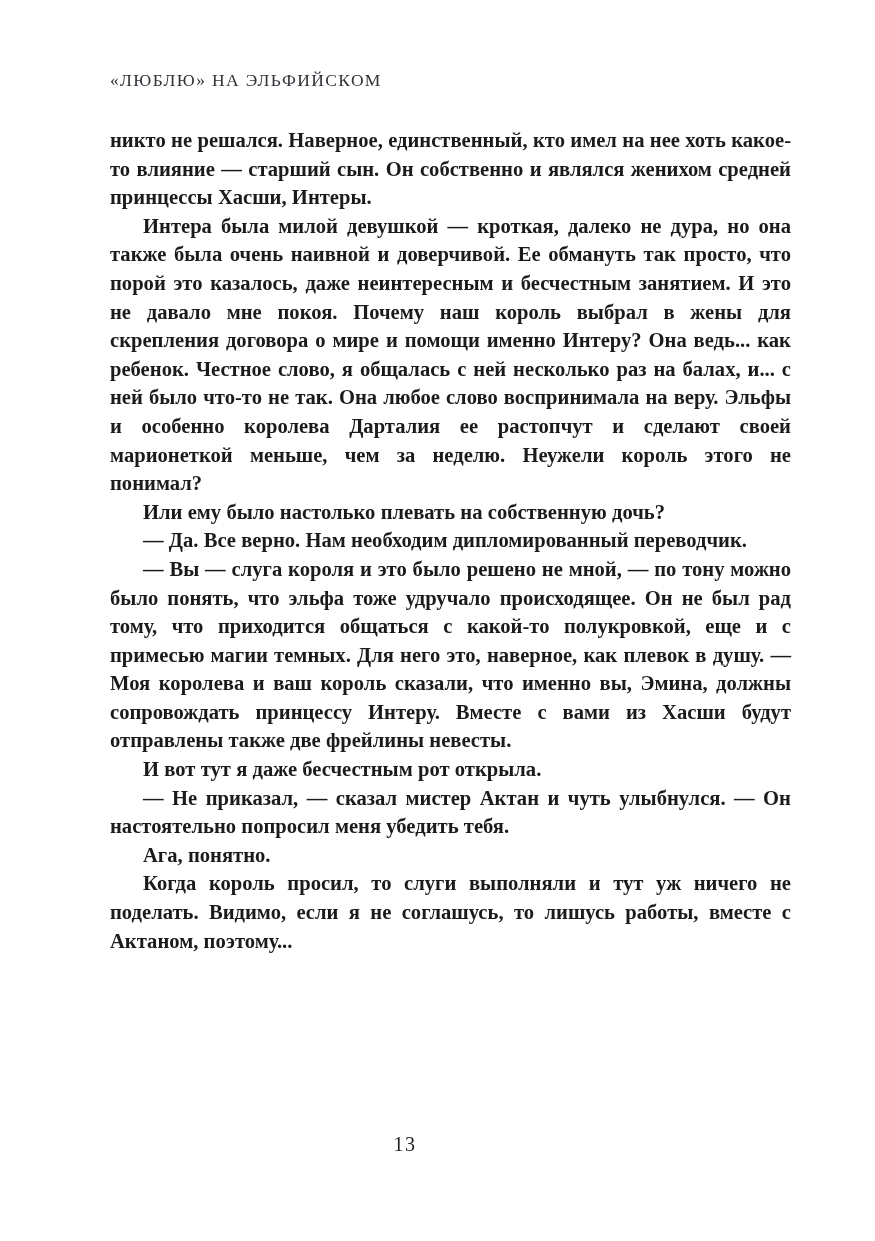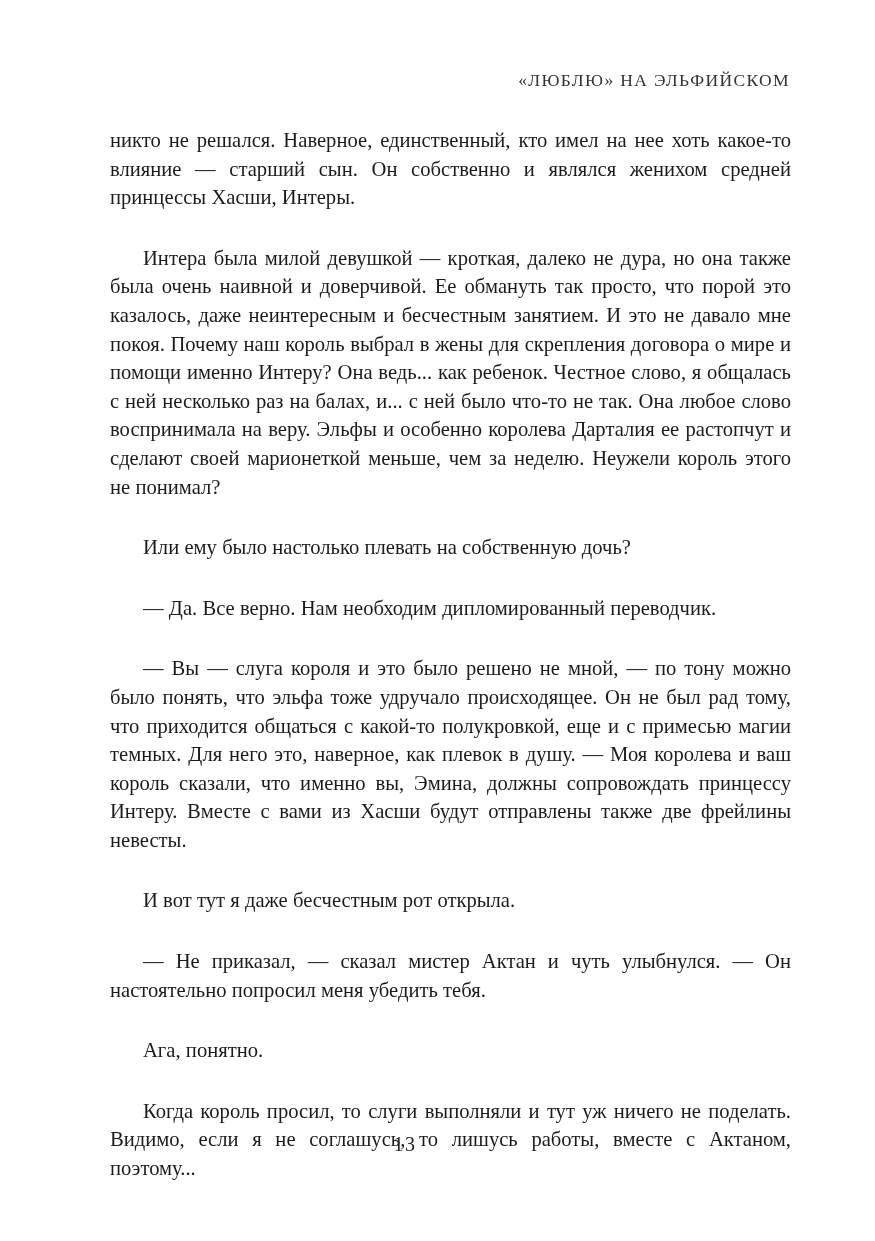--- a/index.html
+++ b/index.html
@@ -19,21 +19,21 @@
     color: #1b1b1b;
     -webkit-font-smoothing: antialiased;
   }
 
   
   .running-head {
     position: absolute;
     top: 70px;
     left: 110px;
     width: 680px;
-    text-align: right;
+    text-align: left;
     font-size: 17.5px;
     letter-spacing: 1.35px;
     color: #32323a;
     text-transform: uppercase;
     white-space: nowrap;
   }
 
   
   .textblock {
     position: absolute;
@@ -43,24 +43,24 @@
   }
   .para {
     margin: 0;
     font-size: 20.6px;
     line-height: 28.6px;
     text-align: justify;
     text-justify: inter-word;
     hyphens: manual;
     -webkit-hyphens: manual;
     word-spacing: 0.1px;
+    font-weight: bold;
   }
   .para.indent {
     text-indent: 33px;
-    margin-top: 32px;
   }
 
   
   .folio {
     position: absolute;
     top: 1133px;
     left: 0;
     width: 810px;
     text-align: center;
     font-size: 20px;

